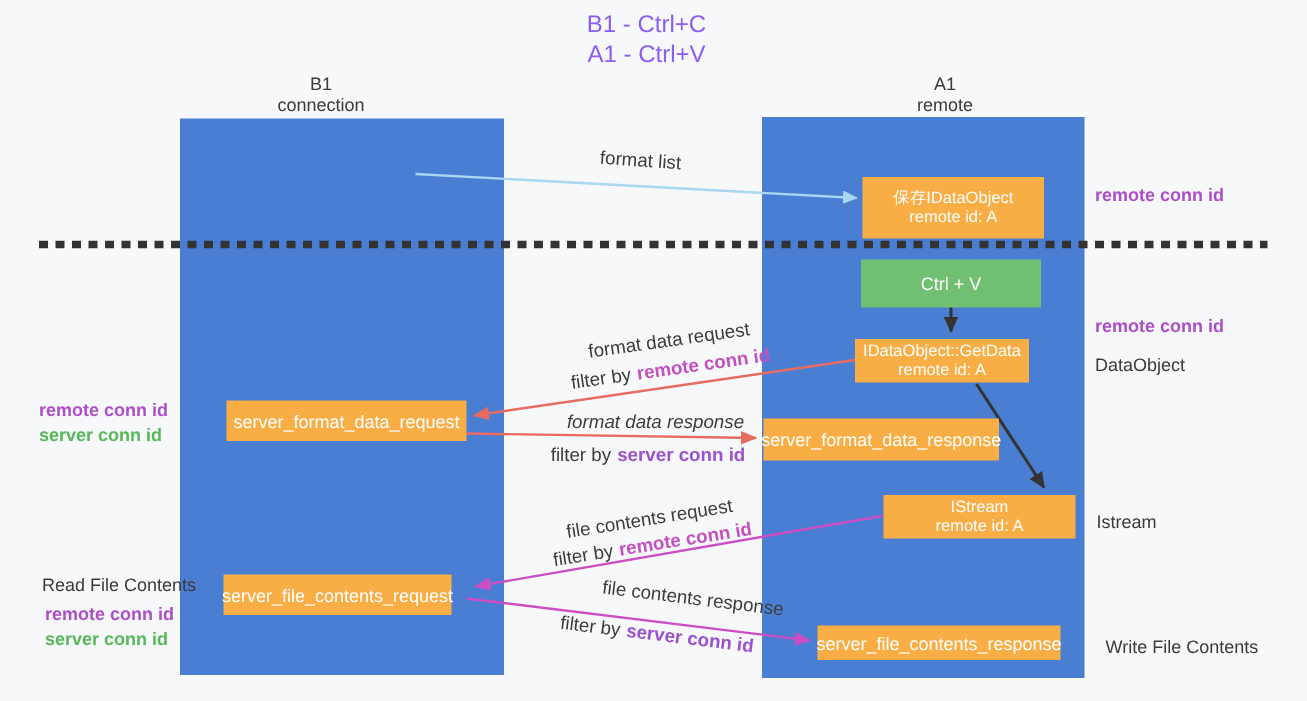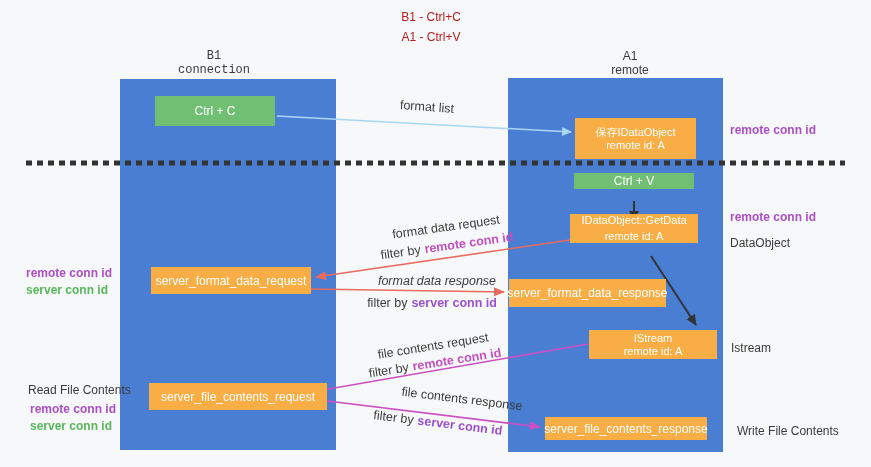--- a/index.html
+++ b/index.html
@@ -7,21 +7,21 @@
     width: 871px; height: 467px;
     background: #f7f8f9;
     font-family: "Liberation Sans", sans-serif;
     overflow: hidden;
   }
   .canvas { position: relative; width: 871px; height: 467px; }
 
   .title {
     position: absolute; left: 431px; top: 7px;
     transform: translateX(-50%);
-    text-align: center; font-size: 12px; color: #b91c1c; line-height: 20px;
+    text-align: center; font-size: 16px; color: #8b5cf6; line-height: 20px;
   }
 
   .lane {
     position: absolute;
     background: var(--lane-blue);
   }
   .lane-left  { left: 120px; top: 79px; width: 216px; height: 371px; }
   .lane-right { left: 508px; top: 78px; width: 215px; height: 374px; }
 
   .lane-header {
@@ -64,21 +64,21 @@
 </head>
 <body>
 
 <div class="canvas">
 
   <div class="title">
     <div>B1 - Ctrl+C</div>
     <div>A1 - Ctrl+V</div>
   </div>
 
-  <div class="lane-header" style="left:214px; top:49px;font-family:Liberation Mono, monospace;">
+  <div class="lane-header" style="left:214px; top:49px;">
     <div>B1</div>
     <div>connection</div>
   </div>
   <div class="lane-header" style="left:617px; top:49px;margin-left:13px;">
     <div>A1</div>
     <div>remote</div>
   </div>
 
   <div class="lane lane-left"></div>
   <div class="lane lane-right"></div>
@@ -109,52 +109,49 @@
 
     <line x1="570" y1="240" x2="316" y2="277" class="stroke-salmon" stroke-width="1.6" marker-end="url(#mSalmon)"></line>
 
     <line x1="311" y1="289" x2="504" y2="292" class="stroke-salmon" stroke-width="1.6" marker-end="url(#mSalmon)"></line>
 
     <line x1="588" y1="344" x2="317" y2="391" class="stroke-magenta" stroke-width="1.6" marker-end="url(#mMagenta)"></line>
 
     <line x1="311" y1="399" x2="540" y2="427" class="stroke-magenta" stroke-width="1.6" marker-end="url(#mMagenta)"></line>
   </svg>
 
-  <div class="node green" style="left:155px; top:96px; width:120px; height:30px;">
-    <div>Ctrl + C</div>
-  </div>
 
   <div class="node orange" style="left:575px; top:118px; width:121px; height:41px;">
     <div class="l2">保存IDataObject</div>
     <div class="l2">remote id: A</div>
   </div>
 
-  <div class="node green" style="left:574px; top:173px; width:120px; height:16px;">
+  <div class="node green" style="left:574px; top:173px; width:120px; height:32px;">
     <div>Ctrl + V</div>
   </div>
 
-  <div class="node orange" style="left:570px; top:214px; width:128px; height:29px;justify-content:space-between;">
+  <div class="node orange" style="left:570px; top:226px; width:116px; height:29px;">
     <div class="l2">IDataObject::GetData</div>
     <div class="l2">remote id: A</div>
   </div>
 
   <div class="node orange" style="left:151px; top:267px; width:160px; height:27px;">
     <div>server_format_data_request</div>
   </div>
 
   <div class="node orange" style="left:509px; top:279px; width:157px; height:28px;">
     <div>server_format_data_response</div>
   </div>
 
   <div class="node orange" style="left:589px; top:330px; width:128px; height:29px;">
     <div class="l2">IStream</div>
     <div class="l2">remote id: A</div>
   </div>
 
-  <div class="node orange" style="left:149px; top:383px; width:178px; height:27px;">
+  <div class="node orange" style="left:149px; top:383px; width:152px; height:27px;">
     <div>server_file_contents_request</div>
   </div>
 
   <div class="node orange" style="left:545px; top:417px; width:162px; height:23px;justify-content:center;">
     <div>server_file_contents_response</div>
   </div>
 
   <div class="alabel" style="left:427px; top:107px; transform:translate(-50%,-50%) rotate(4deg);">format list</div>
 
   <div class="alabel" style="left:446px; top:227px; transform:translate(-50%,-50%) rotate(-8deg);">format data request</div>

